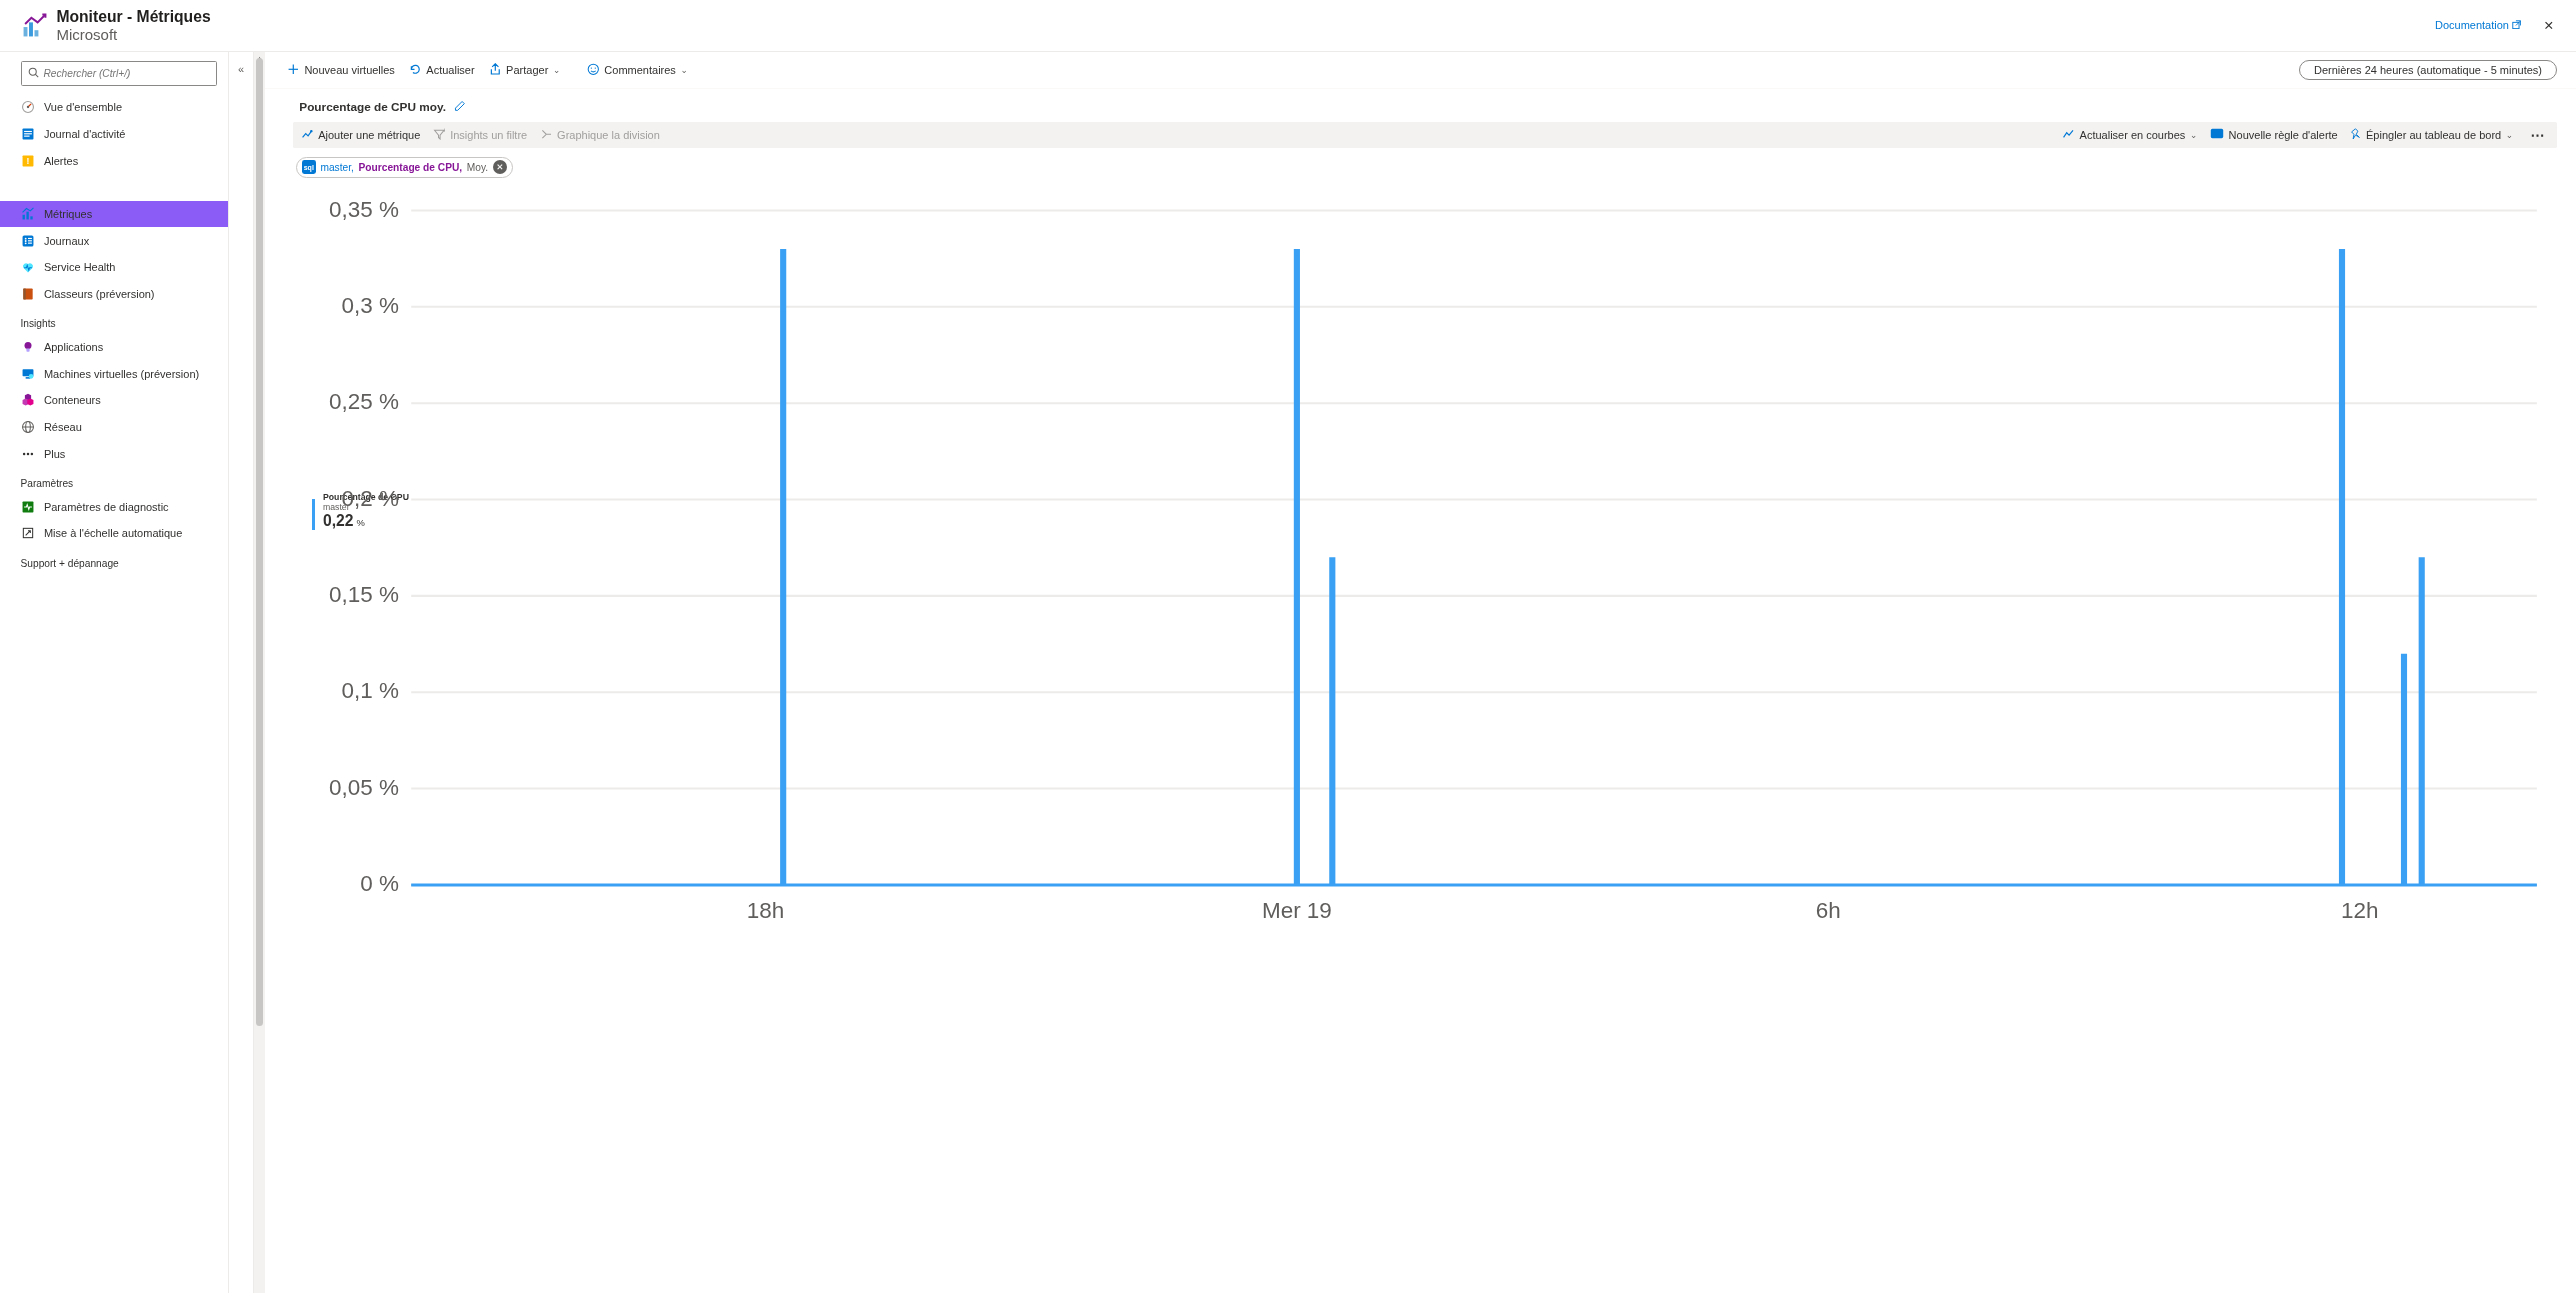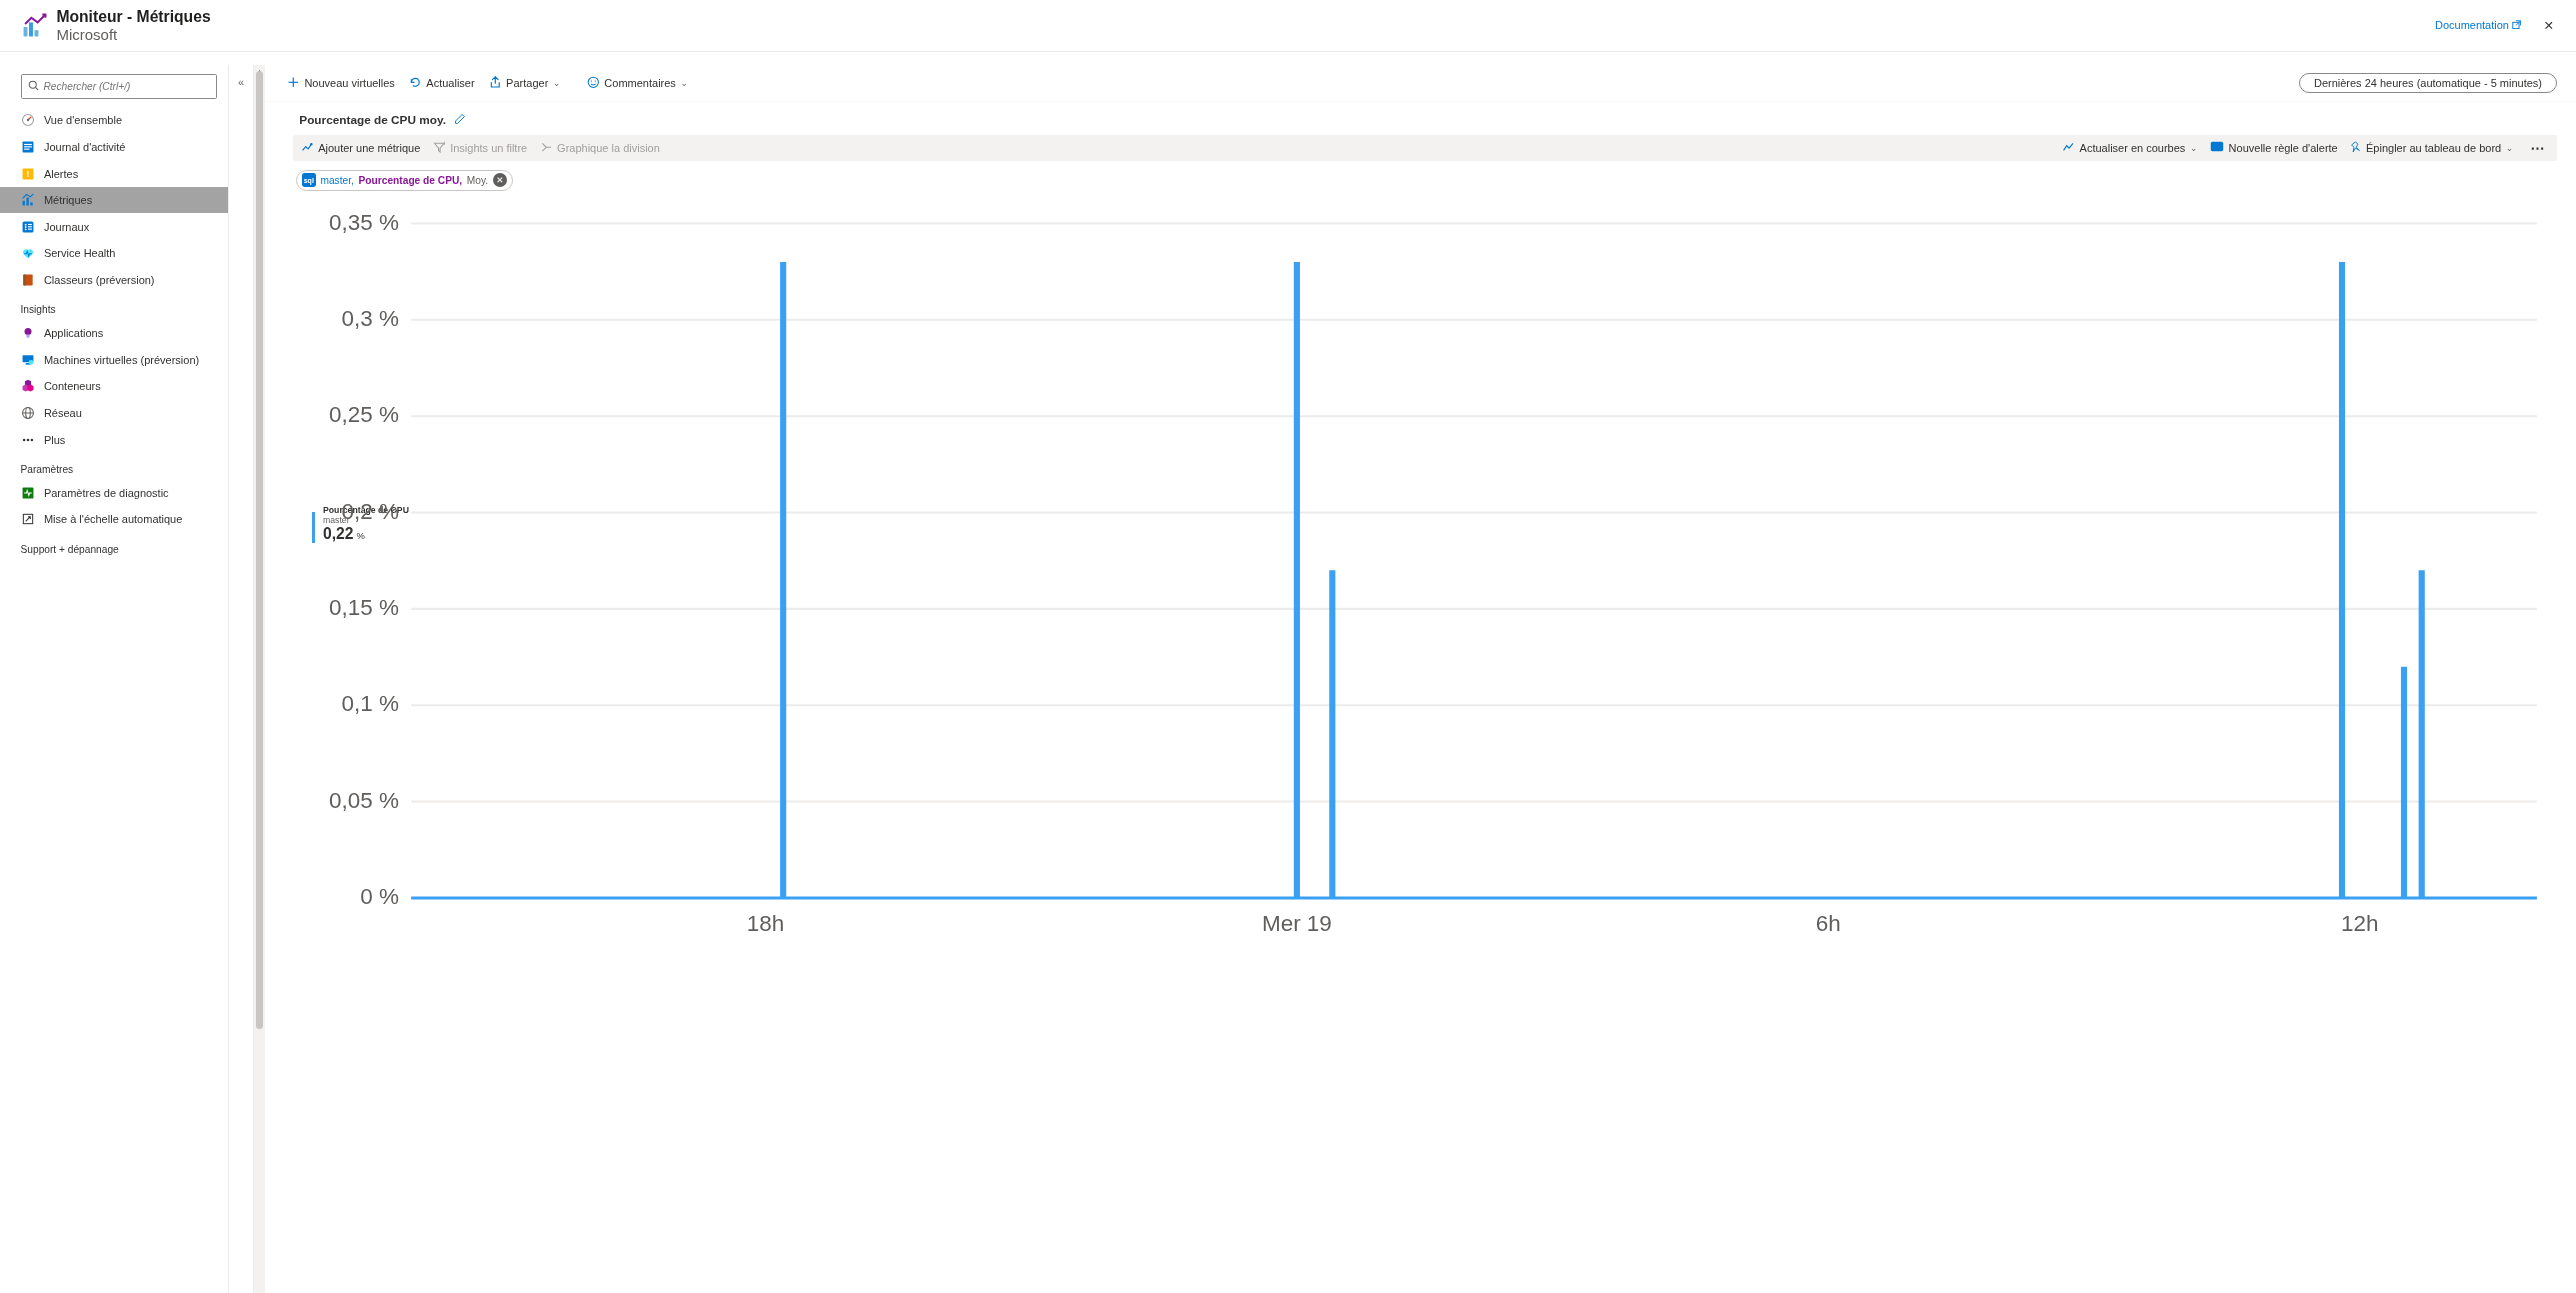--- a/index.html
+++ b/index.html
@@ -1,17 +1,17 @@
 <!DOCTYPE html>
 <html style="font-size:12.6px"><head>
 <meta charset="utf-8">
 <style>
   * { box-sizing: border-box; margin: 0; padding: 0; font-family: "Segoe UI", -apple-system, sans-serif; }
   body { background: #fff; color: #323130; font-size: 11px; overflow: hidden; }
-  .root { display: flex; flex-direction: column; height: 100vh; width: 100vw; gap: 13px; }
+  .root { display: flex; flex-direction: column; height: 100vh; width: 100vw; }
 
   
   .header { display: flex; align-items: center; padding: 7.9px 15.7px 7.9px 22px; border-bottom: 0.8px solid #edebe9; }
   .logo { width: 25px; height: 25px; margin-right: 9.4px; position: relative; }
   .title-block { flex: 1; }
   .title { font-size: 15.7px; font-weight: 600; color: #201f1e; }
   .subtitle { font-size: 15px; color: #605e5c; }
   .doc-link { color: #0078d4; font-size: 11px; margin-right: 15.7px; display: flex; align-items: center; gap: 3.1px; cursor: pointer; }
   .close-btn { font-size: 12.6px; cursor: pointer; padding: 3.1px 6.3px; }
 
@@ -22,21 +22,21 @@
   .collapse-col { width: 25px; display: flex; justify-content: center; padding-top: 11px; border-left: 0.8px solid #edebe9; }
   .collapse-btn { font-size: 11px; cursor: pointer; color: #605e5c; }
 
   .search-wrap { padding: 9.4px 11px 7.9px 20.5px; }
   .search-box { display: flex; align-items: center; border: 0.8px solid #8a8886; border-radius: 1.6px; padding: 3.1px 6.3px; height: 25px; }
   .search-box input { border: none; outline: none; flex: 1; font-size: 10.2px; font-style: italic; color: #605e5c; background: transparent; }
   .search-icon { color: #605e5c; margin-right: 4.7px; }
 
   .nav-group-label { font-size: 10.2px; font-weight: 400; color: #323130; padding: 11px 20.5px 4.7px; }
   .nav-item { display: flex; align-items: center; padding: 6.3px 20.5px; gap: 9.4px; cursor: pointer; font-size: 11px; color: #323130; }
-  .nav-item.active { background: #a3a3a3; }
+  .nav-item.active { background: #8b5cf6; margin-top: 27px; }
   .nav-icon { width: 14px; height: 14px; display: inline-flex; align-items: center; justify-content: center; }
 
   
   .content { flex: 1; display: flex; flex-direction: column; overflow: hidden; position: relative; }
   .scroll-track { position: absolute; left: 0; top: 0; bottom: 0; width: 11px; background: #f3f2f1; }
   .scroll-thumb { position: absolute; left: 1.6px; width: 7.9px; background: #c8c6c4; border-radius: 3.9px; top: 6.3px; height: 78%; }
   .scroll-arrow { position: absolute; left: 0; width: 11px; height: 11px; display:flex; align-items:center; justify-content:center; font-size:6.3px; color:#605e5c; }
 
   .toolbar { display: flex; align-items: center; padding: 7.9px 19px 7.9px 31.5px; gap: 11px; border-bottom: 0.8px solid #faf9f8; }
   .tb-btn { display: flex; align-items: center; gap: 4.7px; cursor: pointer; font-size: 11px; color: #323130; padding: 3.1px 1.6px; }

